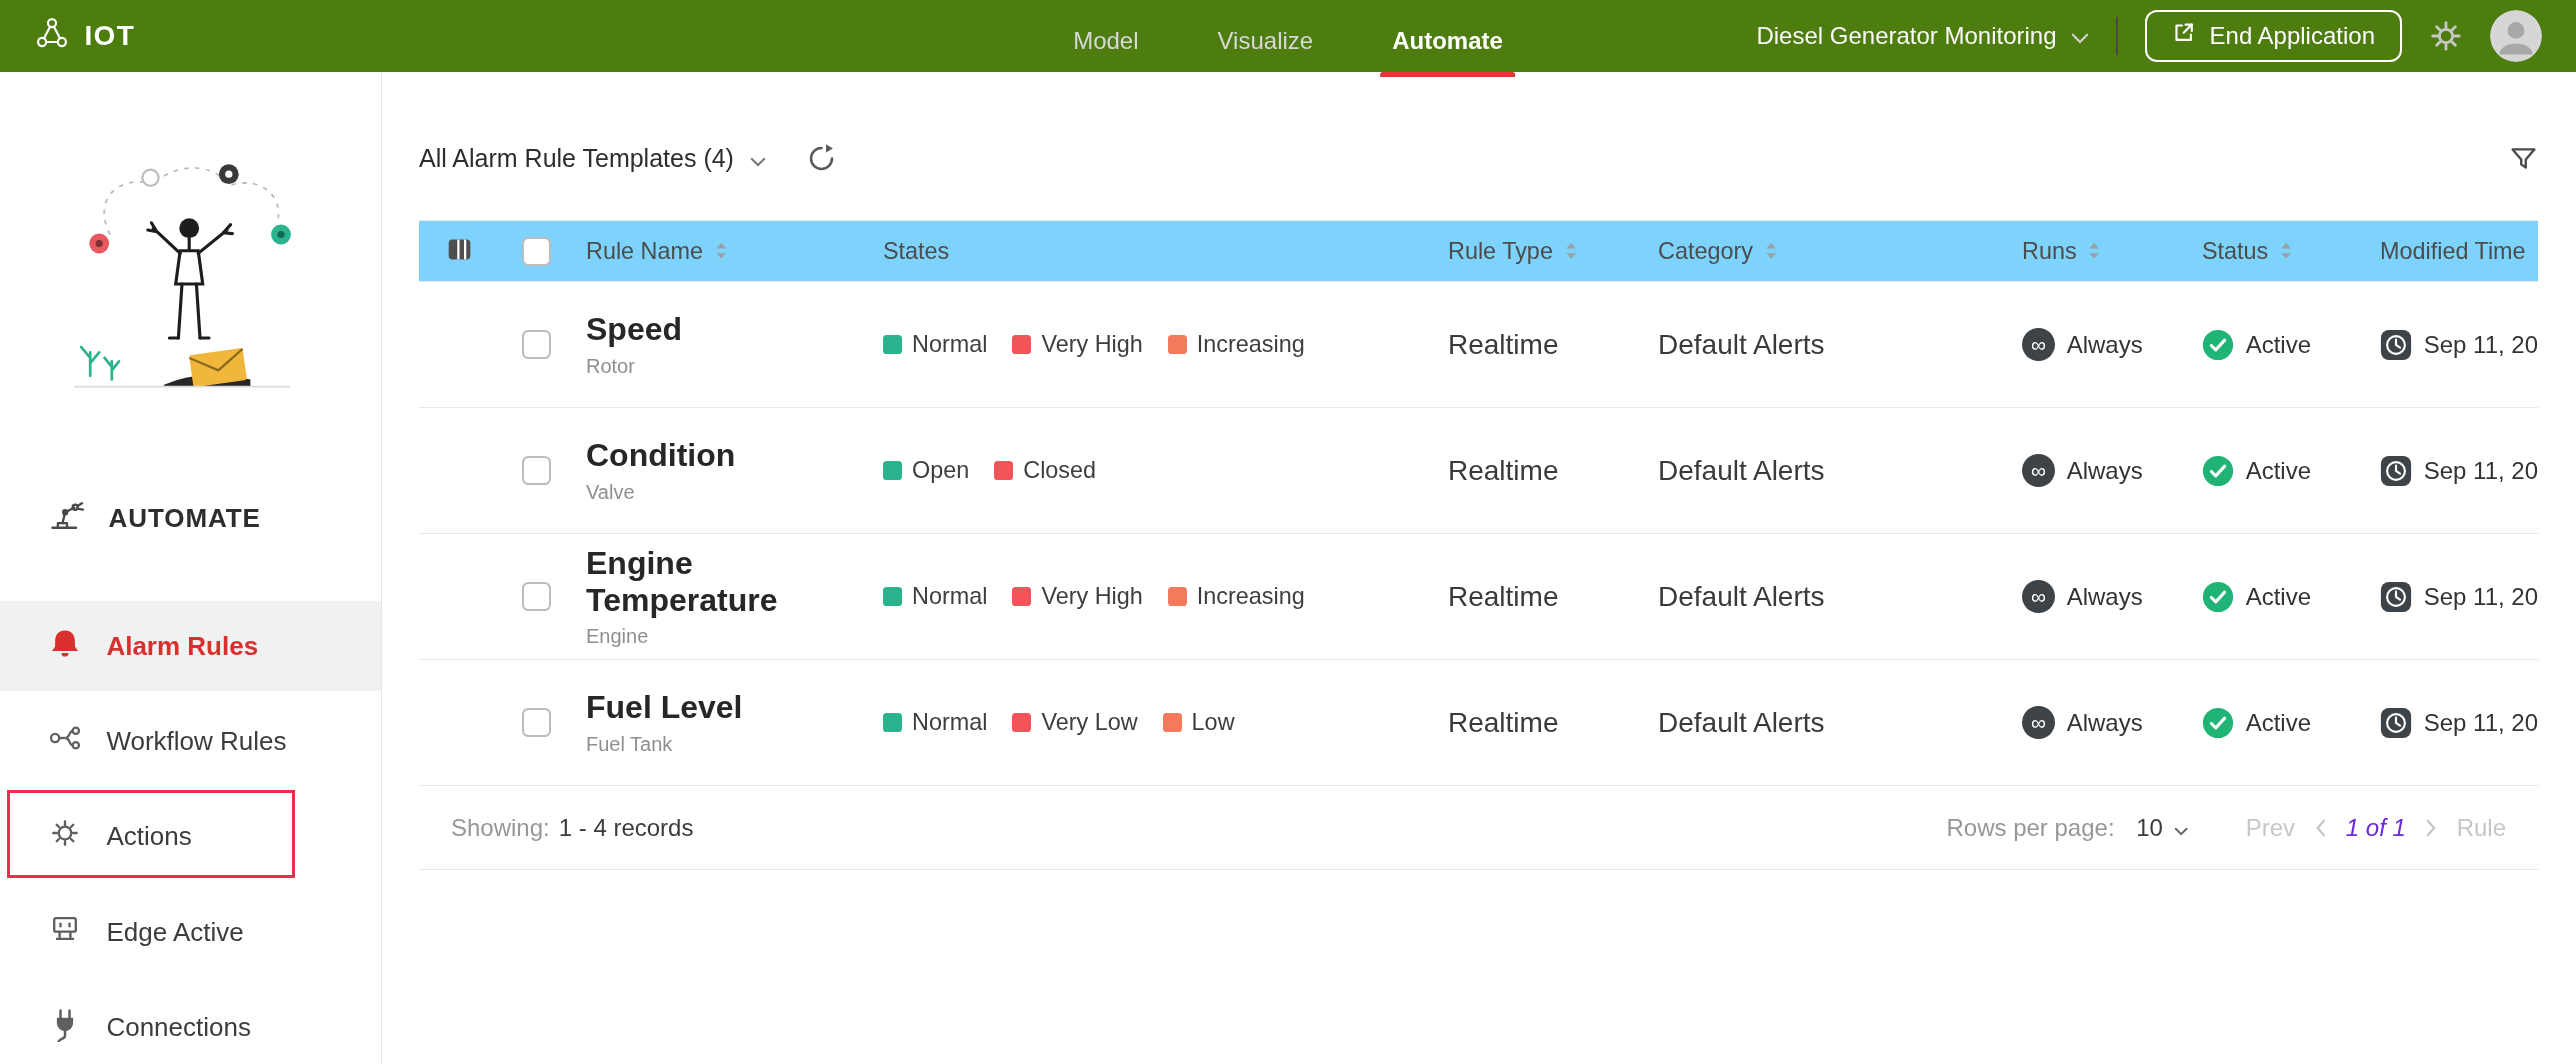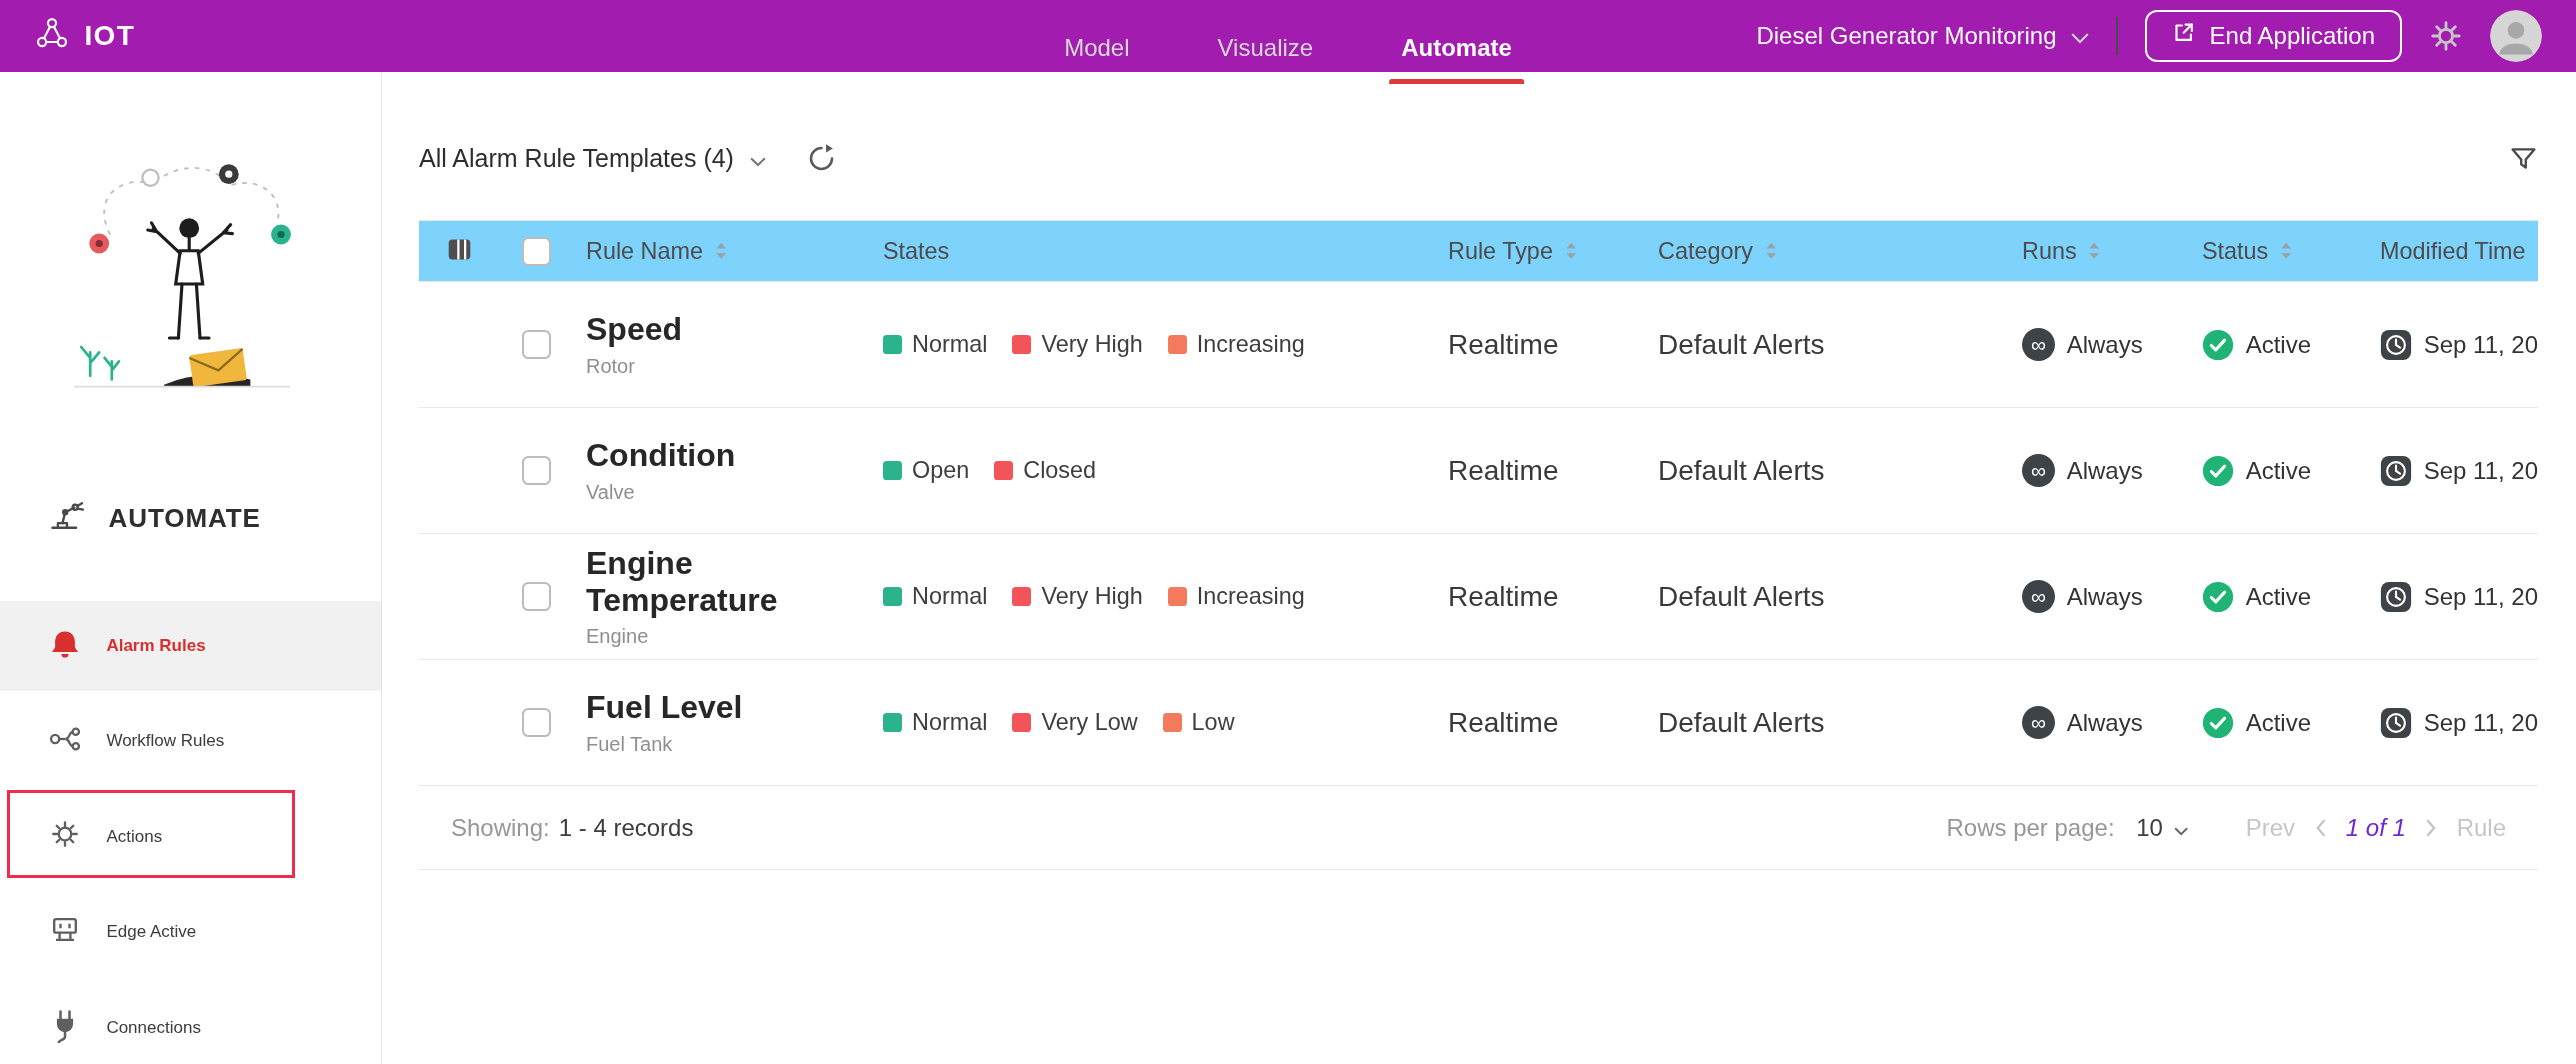--- a/index.html
+++ b/index.html
@@ -1,43 +1,43 @@
 <!DOCTYPE html>
 <html style="font-size:14.4px"><head>
 <meta charset="utf-8">
 <style>
   * { margin:0; padding:0; box-sizing:border-box; }
   html,body { background:#ffffff; }
   body { font-family:"Liberation Sans", sans-serif; }
   .page { position:relative; width:2576px; height:1065px; background:#fff; overflow:hidden; }
 
   
-  .topbar { height:72px; background:#a21caf; display:flex; align-items:center; padding:0 34px; position:relative; }
+  .topbar { height:72px; background:#4d7c0f; display:flex; align-items:center; padding:0 34px; position:relative; }
   .logo { display:flex; align-items:center; gap:14.4px; color:#fff; font-size:28px; font-weight:700; letter-spacing:1.4px; cursor:pointer; }
-  .topnav { position:absolute; left:50%; top:12px; transform:translateX(-50%); height:100%; display:flex; gap:38px; }
+  .topnav { position:absolute; left:50%; top:5px; transform:translateX(-50%); height:100%; display:flex; gap:29px; }
   .tab { height:100%; display:flex; align-items:center; padding:0 25px; color:#d8d8d8; font-size:24px; position:relative; cursor:pointer; }
   .tab.active { color:#ffffff; font-weight:700; }
   .tab.active::after { content:""; position:absolute; left:12.6px; right:12.6px; bottom:0; height:5.4px; background:#dd3a3a; border-radius:2.7px 2.7px 0 0; }
   .top-right { margin-left:auto; display:flex; align-items:center; gap:27px; }
   .app-selector { display:flex; align-items:center; gap:14.4px; color:#fafafa; font-size:24px; cursor:pointer; }
   .top-divider { width:1.8px; height:38px; background:#4a4a4a; }
   .end-app-btn { display:flex; align-items:center; gap:14.4px; height:52px; padding:0 25px; border:2.7px solid #ffffff; border-radius:12px; background:transparent; color:#fff; font-size:24px; font-family:inherit; cursor:pointer; }
   .gear-btn { display:flex; align-items:center; cursor:pointer; }
   .avatar { width:52px; height:52px; border-radius:50%; overflow:hidden; display:block; cursor:pointer; }
 
   
   .body-row { display:flex; height:993px; }
   .sidebar { width:382px; flex-shrink:0; border-right:0.9px solid #e5e5e5; background:#fff; }
   .content { flex:1; padding:0 38px 0 37px; overflow:hidden; }
 
   
   .illustration { margin:77px auto 0; width:270px; height:261px; }
   .side-section { margin-top:83px; height:50px; padding-left:47px; display:flex; align-items:center; gap:21.6px; color:#2e2e2e; font-size:26px; font-weight:700; letter-spacing:0.9px; }
   .menu { margin-top:58px; }
-  .menu-item { height:90px; margin-bottom:5.4px; display:flex; align-items:center; gap:23.4px; padding-left:47px; font-size:17px; color:#3c3c3c; cursor:pointer; }
+  .menu-item { height:90px; margin-bottom:5.4px; display:flex; align-items:center; gap:23.4px; padding-left:47px; font-size:26px; color:#3c3c3c; cursor:pointer; }
   .menu-item.active { background:#f1f1f1; color:#d92f2f; font-weight:700; }
   .annotation-box { position:absolute; left:7.2px; top:790px; width:288px; height:88px; border:3.6px solid #ee2d4e; pointer-events:none; }
 
   
   .title-row { margin-top:65px; display:flex; align-items:center; }
   .page-title { font-size:31px; font-weight:700; color:#1f1f1f; letter-spacing:0.3px; }
   .title-actions { margin-left:auto; display:flex; align-items:center; gap:50px; }
   .help-link { display:flex; align-items:center; gap:11.7px; color:#df3131; font-size:25px; cursor:pointer; }
   .help-q { width:29px; height:29px; border:2.7px solid #df3131; border-radius:50%; display:flex; align-items:center; justify-content:center; font-size:18px; font-weight:700; }
   .add-btn { height:58px; padding:0 31px; background:#df3131; color:#fff; border:none; border-radius:7.2px; font-size:25px; font-weight:700; font-family:inherit; cursor:pointer; }

